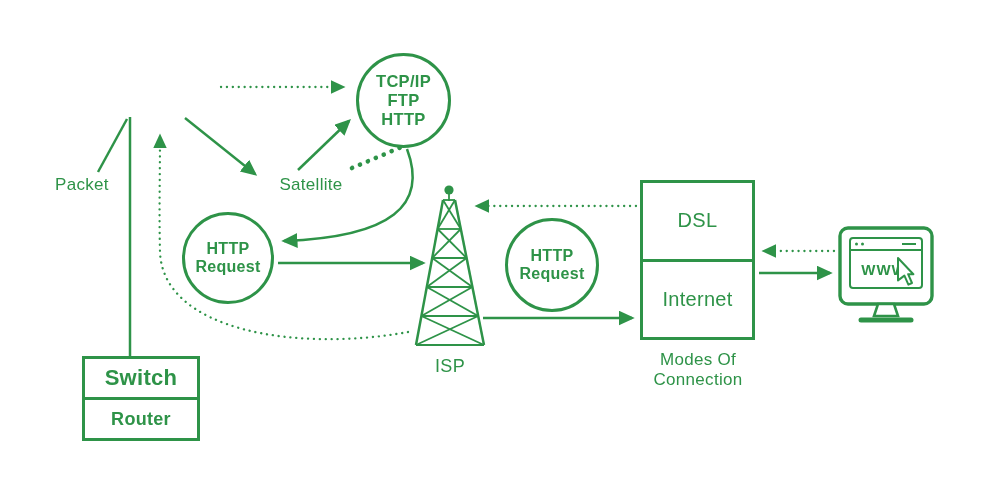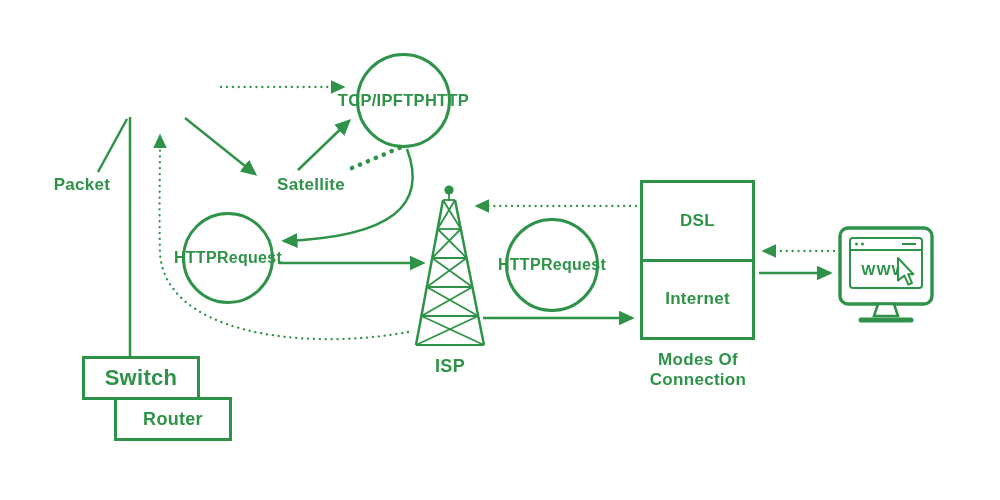--- a/index.html
+++ b/index.html
@@ -3,25 +3,25 @@
 <meta charset="utf-8">
 <style>
   :root { --g: #2e9348; }
   * { margin:0; padding:0; box-sizing:border-box; }
   body { background:#fff; font-family:"Liberation Sans", sans-serif; }
   .canvas { position:relative; width:1000px; height:500px; background:#fff; overflow:hidden; }
   .canvas svg { position:absolute; left:0; top:0; }
   .node { position:absolute; display:flex; align-items:center; justify-content:center;
           text-align:center; color:var(--g); font-weight:700; background:#fff; letter-spacing:.3px; }
   .box { border:3px solid var(--g); }
-  .circle { border:3px solid var(--g); border-radius:50%; line-height:1.15; }
-  .label { position:absolute; color:var(--g); font-weight:700; text-align:center; letter-spacing:.3px; background:transparent; }
+  .circle { border:3px solid var(--g); border-radius:50%; flex-direction:column; line-height:1.15; }
+  .label { position:absolute; color:var(--g); font-weight:400; text-align:center; letter-spacing:.3px; background:transparent; }
   .modes { position:absolute; border:3px solid var(--g); background:#fff; display:flex; flex-direction:column; }
   .modes .row { flex:1; display:flex; align-items:center; justify-content:center;
-                color:var(--g); font-weight:700; font-size:17px; letter-spacing:.3px; }
+                color:var(--g); font-weight:400; font-size:20px; letter-spacing:.3px; }
   .modes .row + .row { border-top:3px solid var(--g); }
   .ln { stroke:var(--g); stroke-width:2.5; fill:none; }
   .thin { stroke-width:1.8; }
   .dot { stroke-width:2.3; stroke-dasharray:0.1 5.8; stroke-linecap:round; }
   .bolddot { stroke-width:4.6; stroke-dasharray:0.1 8.5; stroke-linecap:round; }
 </style>
 </head>
 <body>
 
 <div class="canvas">
@@ -111,21 +111,21 @@
   </div>
 
   <div class="modes" style="left:640px; top:180px; width:115px; height:160px;">
     <div class="row">DSL</div>
     <div class="row">Internet</div>
   </div>
 
   <div class="node box" style="left:82px; top:356px; width:118px; height:44px; font-size:22px;">
     <span>Switch</span>
   </div>
-  <div class="node box" style="left:82px; top:397px; width:118px; height:44px; font-size:18px;margin-left:32px;">
+  <div class="node box" style="left:82px; top:397px; width:118px; height:44px; font-size:18px;">
     <span>Router</span>
   </div>
 
   <div class="label" style="left:40px; top:175px; width:84px; font-size:17px;">Packet</div>
 
   <div class="label" style="left:262px; top:175px; width:98px; font-size:17px;">Satellite</div>
 
   <div class="label" style="left:415px; top:356px; width:70px; font-size:18px;">ISP</div>
 
   <div class="label" style="left:612px; top:350px; width:172px; font-size:17px;">Modes Of</div>

